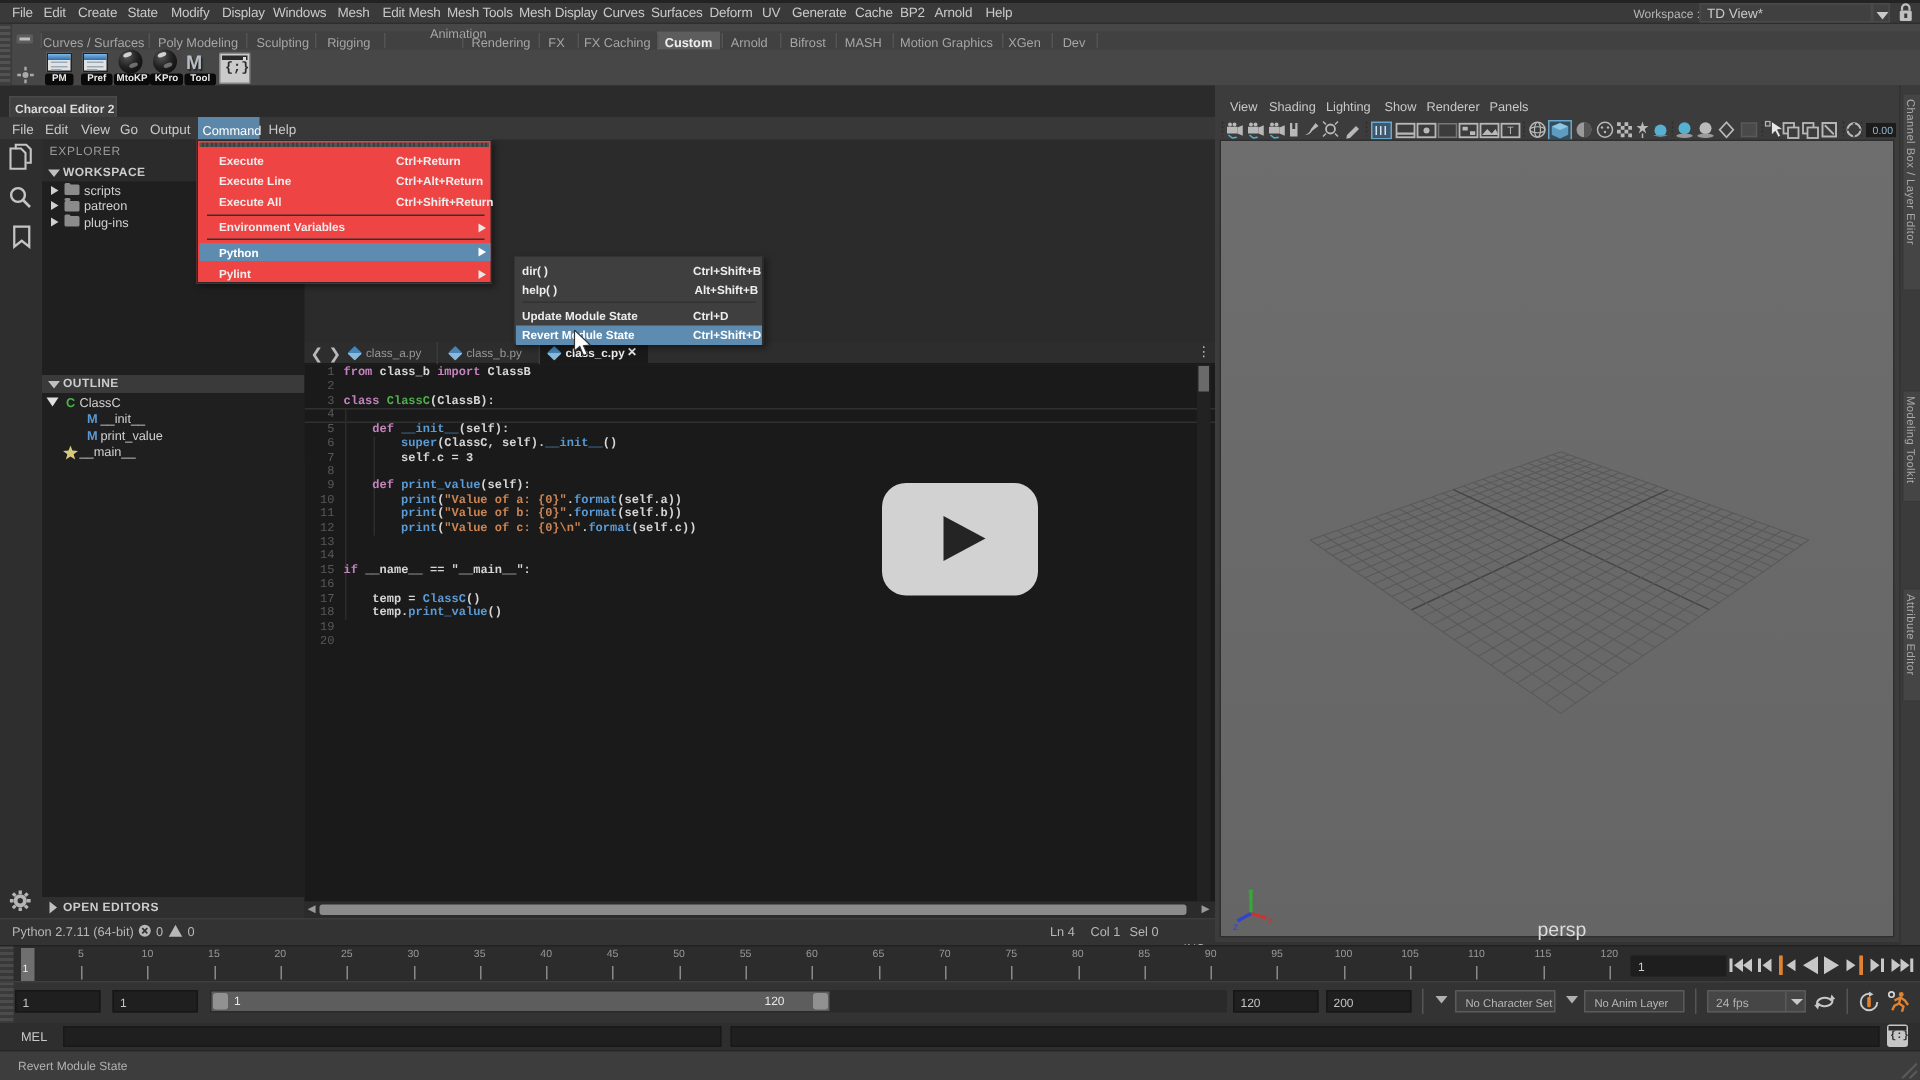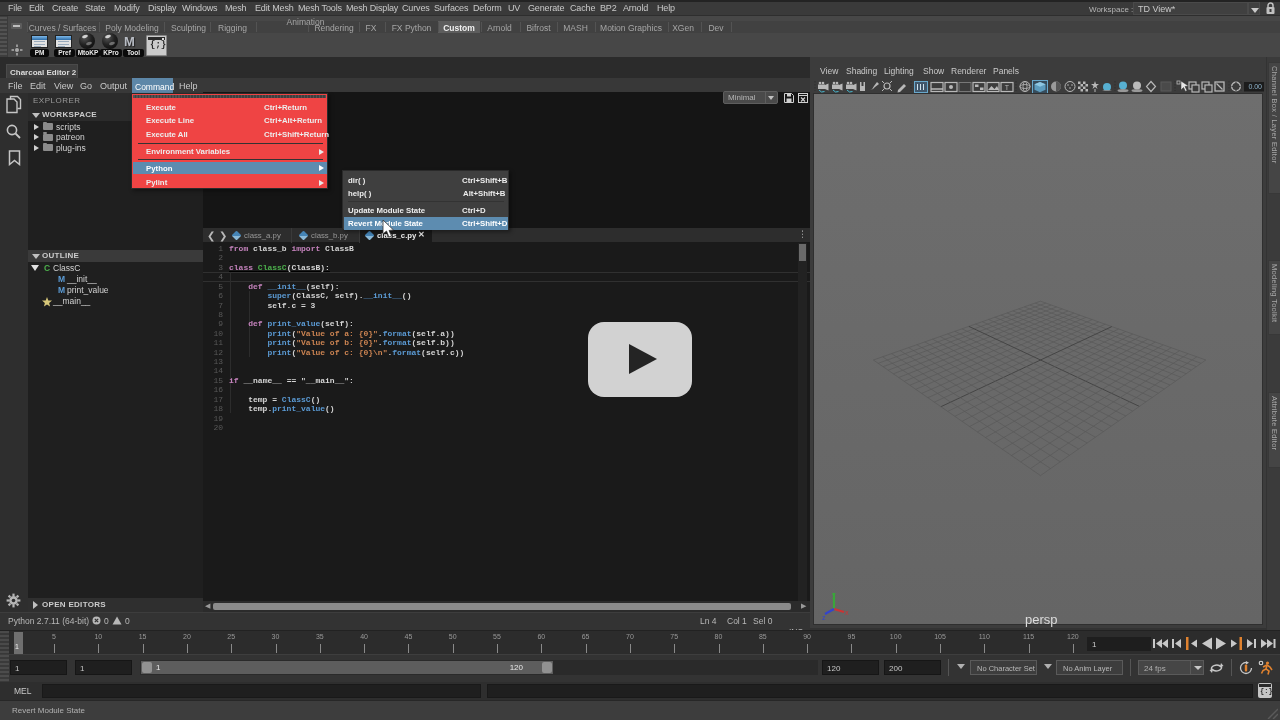--- a/index.html
+++ b/index.html
@@ -57,21 +57,21 @@
       </g>
     </svg>
     <div class="abs" style="left:27px;top:5px;width:1253px;height:11.5px;background:#414141;"></div>
     <span class="abs" style="left:62.5px;top:6.5px;transform:translateX(-50%);font-size:8.5px;color:#a6a6a6;white-space:nowrap;">Curves / Surfaces</span>
     <span class="abs" style="left:132px;top:6.5px;transform:translateX(-50%);font-size:8.5px;color:#a6a6a6;white-space:nowrap;">Poly Modeling</span>
     <span class="abs" style="left:188.5px;top:6.5px;transform:translateX(-50%);font-size:8.5px;color:#a6a6a6;white-space:nowrap;">Sculpting</span>
     <span class="abs" style="left:232.5px;top:6.5px;transform:translateX(-50%);font-size:8.5px;color:#a6a6a6;white-space:nowrap;">Rigging</span>
     <span class="abs" style="left:281.5px;top:1px;transform:translateX(-50%);font-size:8.5px;color:#a6a6a6;white-space:nowrap;margin-left:24px;">Animation</span>
     <span class="abs" style="left:334px;top:6.5px;transform:translateX(-50%);font-size:8.5px;color:#a6a6a6;white-space:nowrap;">Rendering</span>
     <span class="abs" style="left:371px;top:6.5px;transform:translateX(-50%);font-size:8.5px;color:#a6a6a6;white-space:nowrap;">FX</span>
-    <span class="abs" style="left:411.5px;top:6.5px;transform:translateX(-50%);font-size:8.5px;color:#a6a6a6;white-space:nowrap;">FX Python</span>
+    <span class="abs" style="left:411.5px;top:6.5px;transform:translateX(-50%);font-size:8.5px;color:#a6a6a6;white-space:nowrap;">FX Caching</span>
     <div class="abs" style="left:438px;top:5px;width:42px;height:11.5px;background:#5d5d5d;"></div>
     <span class="abs" style="left:459px;top:6.5px;transform:translateX(-50%);font-size:8.5px;font-weight:bold;color:#f0f0f0;white-space:nowrap;">Custom</span>
     <span class="abs" style="left:499.5px;top:6.5px;transform:translateX(-50%);font-size:8.5px;color:#a6a6a6;white-space:nowrap;">Arnold</span>
     <span class="abs" style="left:538.5px;top:6.5px;transform:translateX(-50%);font-size:8.5px;color:#a6a6a6;white-space:nowrap;">Bifrost</span>
     <span class="abs" style="left:575.5px;top:6.5px;transform:translateX(-50%);font-size:8.5px;color:#a6a6a6;white-space:nowrap;">MASH</span>
     <span class="abs" style="left:631px;top:6.5px;transform:translateX(-50%);font-size:8.5px;color:#a6a6a6;white-space:nowrap;">Motion Graphics</span>
     <span class="abs" style="left:683px;top:6.5px;transform:translateX(-50%);font-size:8.5px;color:#a6a6a6;white-space:nowrap;">XGen</span>
     <span class="abs" style="left:716px;top:6.5px;transform:translateX(-50%);font-size:8.5px;color:#a6a6a6;white-space:nowrap;">Dev</span>
     <div class="abs" style="left:27px;top:6px;width:1px;height:10px;background:#535353;"></div>
     <div class="abs" style="left:99px;top:6px;width:1px;height:10px;background:#535353;"></div>
@@ -223,37 +223,20 @@
         <svg class="abs" style="left:14px;top:34.5px;" width="10" height="10" viewBox="0 0 10 10">
           <path d="M5 0 L6.3 3.4 L10 3.6 L7.1 5.9 L8.1 9.4 L5 7.4 L1.9 9.4 L2.9 5.9 L0 3.6 L3.7 3.4 Z" fill="#d8c87a"></path>
         </svg>
         <span class="abs" style="left:25px;top:34px;font-size:8.5px;color:#d2d2d2;">__main__</span>
       </div>
       <div class="abs" style="left:0;top:505px;width:175px;height:14px;background:#2f2f2f;">
         <div class="abs" style="left:5px;top:3px;width:0;height:0;border-top:4px solid transparent;border-bottom:4px solid transparent;border-left:5px solid #c0c0c0;"></div>
         <span class="abs" style="left:14px;top:2px;font-size:8px;font-weight:bold;color:#cccccc;letter-spacing:0.3px;">OPEN EDITORS</span>
       </div>
     </div>
-    <div class="abs" style="left:203px;top:35px;width:607px;height:136px;background:#151515;">
-      <div class="abs" style="left:520px;top:-1px;width:55px;height:13px;background:#4a4a4a;border:1px solid #5e5e5e;border-radius:2px;">
-        <span class="abs" style="left:4px;top:1px;font-size:8px;color:#b3b3b3;">Minimal</span>
-        <div class="abs" style="left:41px;top:0;width:1px;height:11px;background:#5e5e5e;"></div>
-        <div class="abs" style="left:44px;top:4px;width:0;height:0;border-left:3.5px solid transparent;border-right:3.5px solid transparent;border-top:4px solid #c0c0c0;"></div>
-      </div>
-      <svg class="abs" style="left:581px;top:1px;" width="10" height="10" viewBox="0 0 10 10">
-        <path d="M0.5 0.5 H7.5 L9.5 2.5 V9.5 H0.5 Z" fill="none" stroke="#cfcfcf" stroke-width="1"></path>
-        <rect x="2.5" y="5.5" width="5" height="4" fill="#cfcfcf"></rect>
-        <rect x="3" y="0.5" width="4" height="3" fill="#cfcfcf"></rect>
-      </svg>
-      <svg class="abs" style="left:595px;top:1px;" width="10" height="10" viewBox="0 0 10 10">
-        <rect x="0.5" y="0.5" width="9" height="9" fill="none" stroke="#cfcfcf" stroke-width="1"></rect>
-        <line x1="1" y1="2.5" x2="9" y2="2.5" stroke="#cfcfcf" stroke-width="1"></line>
-        <path d="M3 4.5 L7 8.5 M7 4.5 L3 8.5" stroke="#cfcfcf" stroke-width="1.2"></path>
-      </svg>
-    </div>
     <div class="abs" style="left:203px;top:171px;width:607px;height:15px;background:#2d2d2d;border-bottom:1px solid #1a1a1a;">
       <span class="abs" style="left:4px;top:2px;font-size:10px;color:#b9b9b9;">❮</span>
       <span class="abs" style="left:16px;top:2px;font-size:10px;color:#b9b9b9;">❯</span>
       <div class="abs" style="left:27px;top:0;width:62px;height:15px;border-right:1px solid #3a3a3a;">
         <div class="abs" style="left:3px;top:4px;width:7px;height:7px;background:linear-gradient(135deg,#4584b6 50%,#8bb9d8 50%);transform:rotate(45deg);border-radius:1px;"></div>
         <span class="abs" style="left:14px;top:2.5px;font-size:7.8px;color:#989898;">class_a.py</span>
       </div>
       <div class="abs" style="left:89px;top:0;width:68px;height:15px;border-right:1px solid #3a3a3a;">
         <div class="abs" style="left:8px;top:4px;width:7px;height:7px;background:linear-gradient(135deg,#4584b6 50%,#8bb9d8 50%);transform:rotate(45deg);border-radius:1px;"></div>
         <span class="abs" style="left:19px;top:2.5px;font-size:7.8px;color:#989898;">class_b.py</span>
@@ -267,21 +250,21 @@
     </div>
     <div class="abs" style="left:203px;top:186px;width:607px;height:358px;background:#1a1a1a;overflow:hidden;">
       <style>.code k{color:#c583bd;font-style:normal;}.code f{color:#5b9bd5;}.code v{color:#cc8452;}.code w{color:#d6d6d6;}.code g{color:#4cb04c;}</style>
       <div class="abs" style="left:0;top:29px;width:607px;height:9.5px;border-top:1px solid #303030;border-bottom:1px solid #303030;"></div>
       <div class="abs" style="left:26.5px;top:29px;width:1px;height:141px;background:#2c2c2c;"></div>
       <div class="abs" style="left:45.5px;top:48px;width:1px;height:66px;background:#2c2c2c;"></div>
       <span class="abs" style="left:0;top:1.0px;width:20px;text-align:right;font-family:'Liberation Mono',monospace;font-size:8px;color:#585858;">1</span>
       <span class="code abs" style="left:26px;top:1.0px;font-family:'Liberation Mono',monospace;font-size:8px;font-weight:bold;white-space:pre;"><k>from</k> <w>class_b</w> <k>import</k> <w>ClassB</w></span>
       <span class="abs" style="left:0;top:10.42px;width:20px;text-align:right;font-family:'Liberation Mono',monospace;font-size:8px;color:#585858;">2</span>
       <span class="abs" style="left:0;top:19.84px;width:20px;text-align:right;font-family:'Liberation Mono',monospace;font-size:8px;color:#585858;">3</span>
-      <span class="code abs" style="left:26px;top:19.84px;font-family:'Liberation Mono',monospace;font-size:8px;font-weight:bold;white-space:pre;text-decoration:underline;"><k>class</k> <g>ClassC</g><w>(ClassB):</w></span>
+      <span class="code abs" style="left:26px;top:19.84px;font-family:'Liberation Mono',monospace;font-size:8px;font-weight:bold;white-space:pre;"><k>class</k> <g>ClassC</g><w>(ClassB):</w></span>
       <span class="abs" style="left:0;top:29.259999999999998px;width:20px;text-align:right;font-family:'Liberation Mono',monospace;font-size:8px;color:#585858;">4</span>
       <span class="abs" style="left:0;top:38.68px;width:20px;text-align:right;font-family:'Liberation Mono',monospace;font-size:8px;color:#585858;">5</span>
       <span class="code abs" style="left:26px;top:38.68px;font-family:'Liberation Mono',monospace;font-size:8px;font-weight:bold;white-space:pre;">    <k>def</k> <f>__init__</f><w>(self):</w></span>
       <span class="abs" style="left:0;top:48.1px;width:20px;text-align:right;font-family:'Liberation Mono',monospace;font-size:8px;color:#585858;">6</span>
       <span class="code abs" style="left:26px;top:48.1px;font-family:'Liberation Mono',monospace;font-size:8px;font-weight:bold;white-space:pre;">        <f>super</f><w>(ClassC, self).</w><f>__init__</f><w>()</w></span>
       <span class="abs" style="left:0;top:57.519999999999996px;width:20px;text-align:right;font-family:'Liberation Mono',monospace;font-size:8px;color:#585858;">7</span>
       <span class="code abs" style="left:26px;top:57.519999999999996px;font-family:'Liberation Mono',monospace;font-size:8px;font-weight:bold;white-space:pre;">        <w>self.c = 3</w></span>
       <span class="abs" style="left:0;top:66.94px;width:20px;text-align:right;font-family:'Liberation Mono',monospace;font-size:8px;color:#585858;">8</span>
       <span class="abs" style="left:0;top:76.36px;width:20px;text-align:right;font-family:'Liberation Mono',monospace;font-size:8px;color:#585858;">9</span>
       <span class="code abs" style="left:26px;top:76.36px;font-family:'Liberation Mono',monospace;font-size:8px;font-weight:bold;white-space:pre;">    <k>def</k> <f>print_value</f><w>(self):</w></span>

